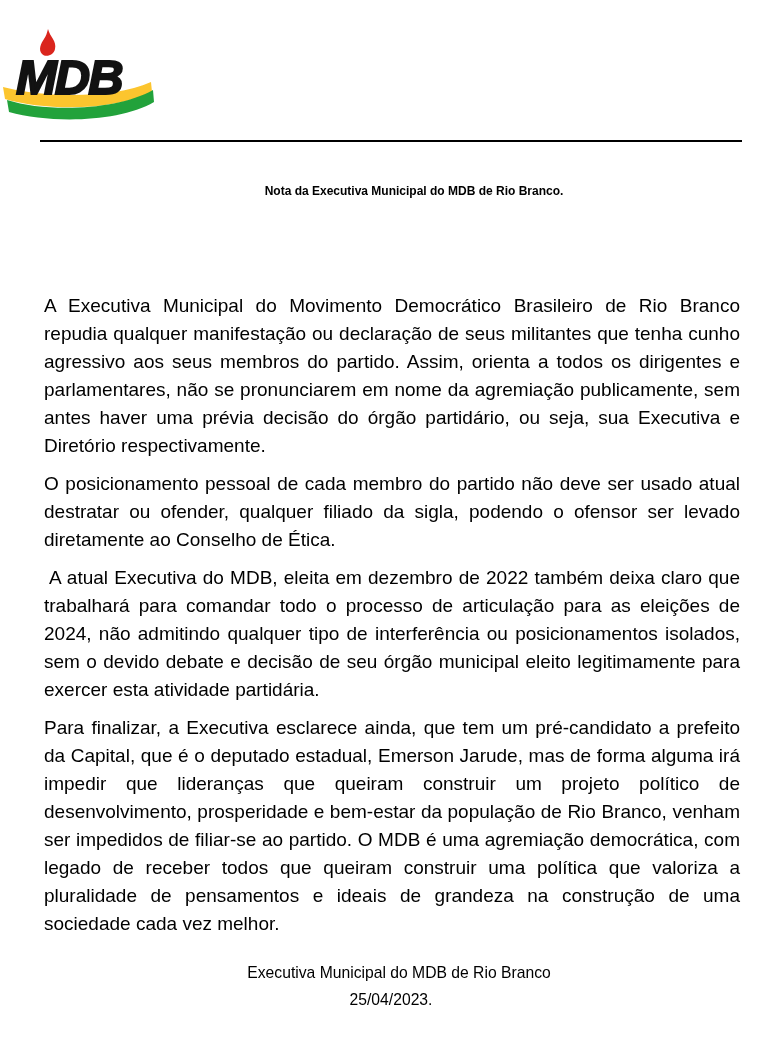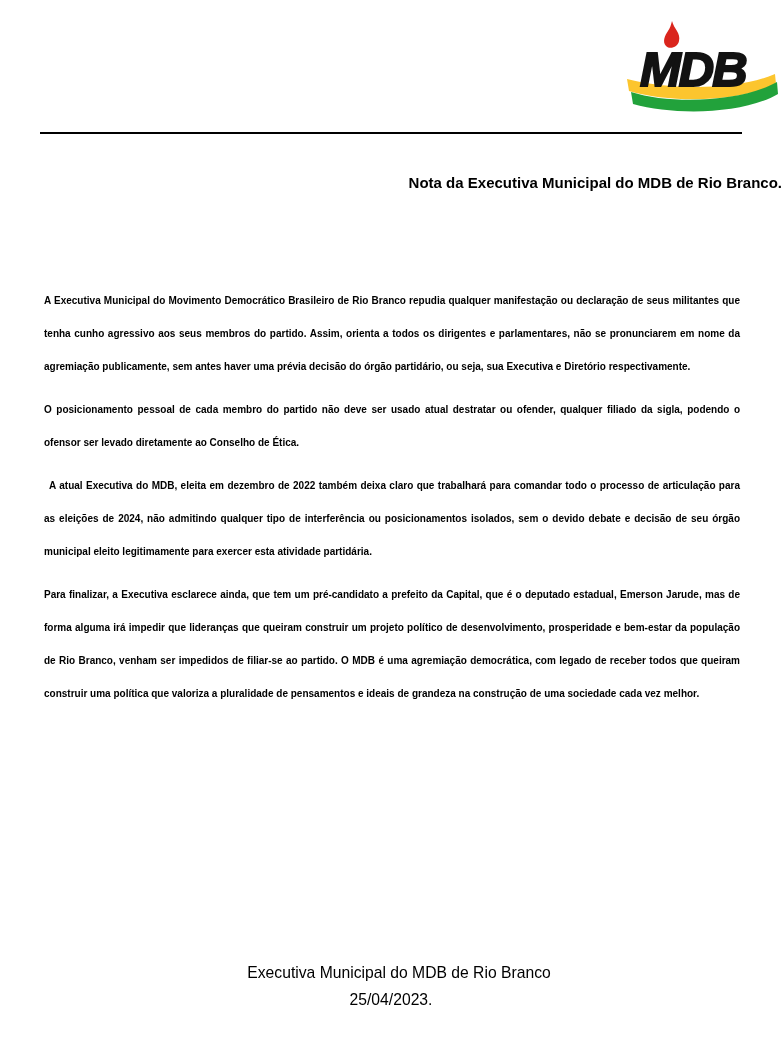--- a/index.html
+++ b/index.html
@@ -9,57 +9,56 @@
     font-family: "Liberation Sans", "DejaVu Sans", sans-serif;
     color: #000000;
   }
   body { overflow: hidden; }
   .page {
     position: relative;
     width: 782px; height: 1042px;
     background: #ffffff;
   }
   .logo-wrap {
-    padding-top: 20px;
+    padding-top: 28px;
     display: flex;
-    justify-content: flex-end;
+    justify-content: flex-start;
   }
   .logo-svg { width: 158px; height: 92px; }
   .logo-letters {
     font-family: "Liberation Sans", "DejaVu Sans", sans-serif;
     font-weight: bold;
     font-style: italic;
     font-size: 49px;
     letter-spacing: -2px;
     fill: #121212;
     stroke: #121212;
     stroke-width: 2;
   }
   .rule {
     height: 2px;
     background: #000000;
     margin: 20px 40px 0 40px;
   }
   .doc-title {
     margin-top: 39px;
-    text-align: right;
-    font-size: 15px;
+    text-align: center;
+    font-size: 12px;
     font-weight: bold;
     line-height: 20px;
     margin-left: 46px;
   }
   .content {
     margin: 91px 42px 0 44px;
   }
   .content p {
-    font-size: 10px;
-    line-height: 33px;
+    font-size: 19px;
+    line-height: 28px;
     text-align: justify;
     margin-bottom: 10px;
-    font-weight: bold;
   }
   .content p.indent-first { text-indent: 5px; }
   .footer {
     position: absolute;
     left: 0; top: 962px;
     width: 100%;
     text-align: center;
   }
   .footer .sig { font-size: 15.7px; line-height: 22px; padding-left: 16px; }
   .footer .date { font-size: 15.7px; line-height: 22px; margin-top: 5px; }

